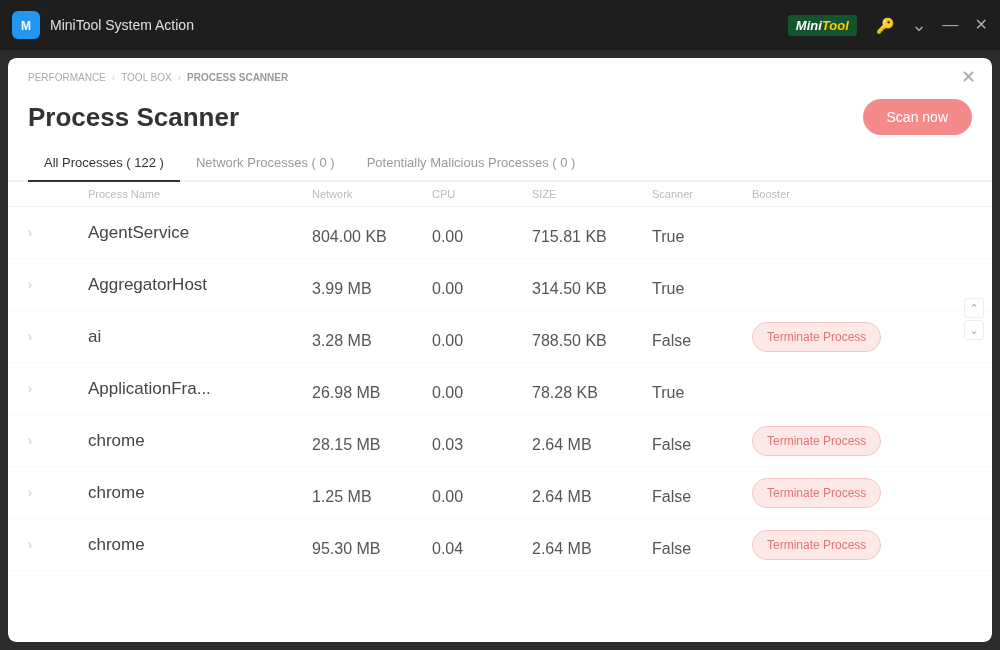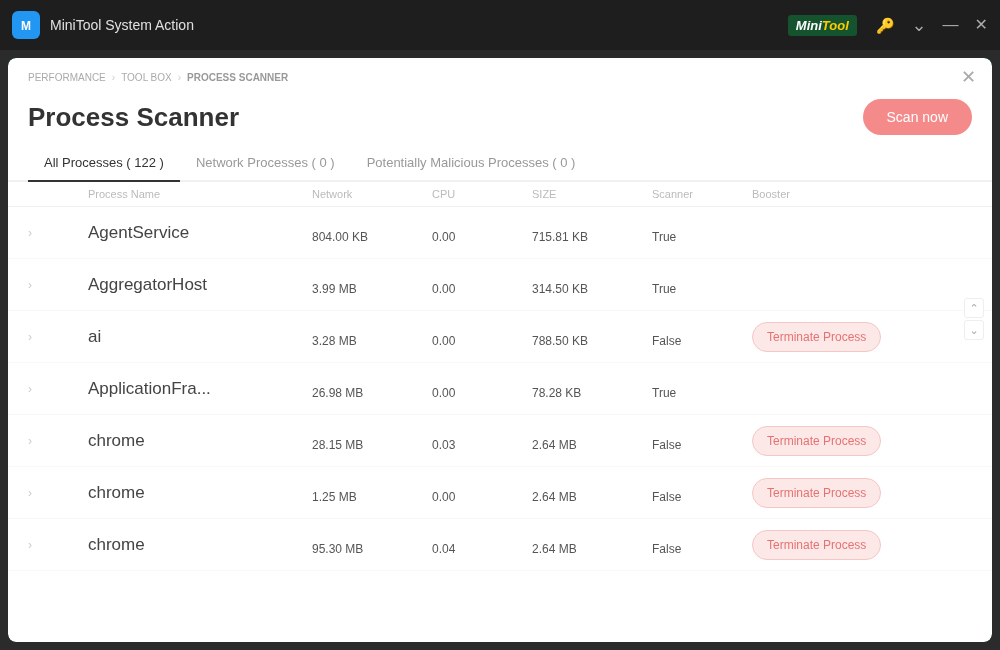--- a/index.html
+++ b/index.html
@@ -173,21 +173,21 @@
       cursor: pointer;
       display: flex;
       align-items: center;
     }
     .process-name {
       font-size: 17px;
       color: #444;
       font-weight: 500;
     }
     .cell {
-      font-size: 12px;
+      font-size: 16px;
       color: #555;
       margin-top: 8px;
     }
     .terminate-btn {
       background: #fde8e8;
       color: #e57373;
       border: 1px solid #f5c6c6;
       border-radius: 20px;
       padding: 7px 14px;
       font-size: 12px;

